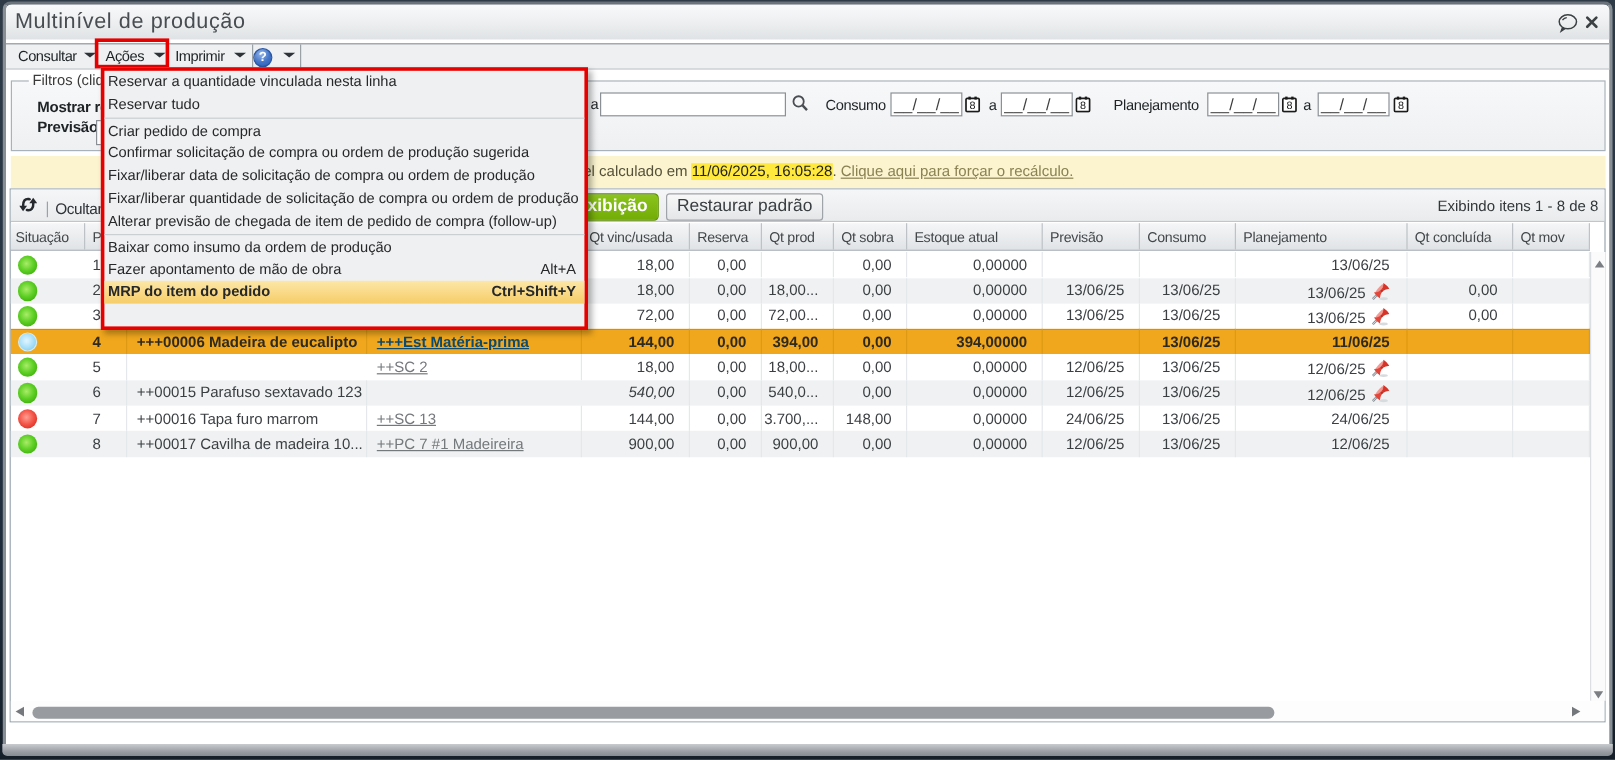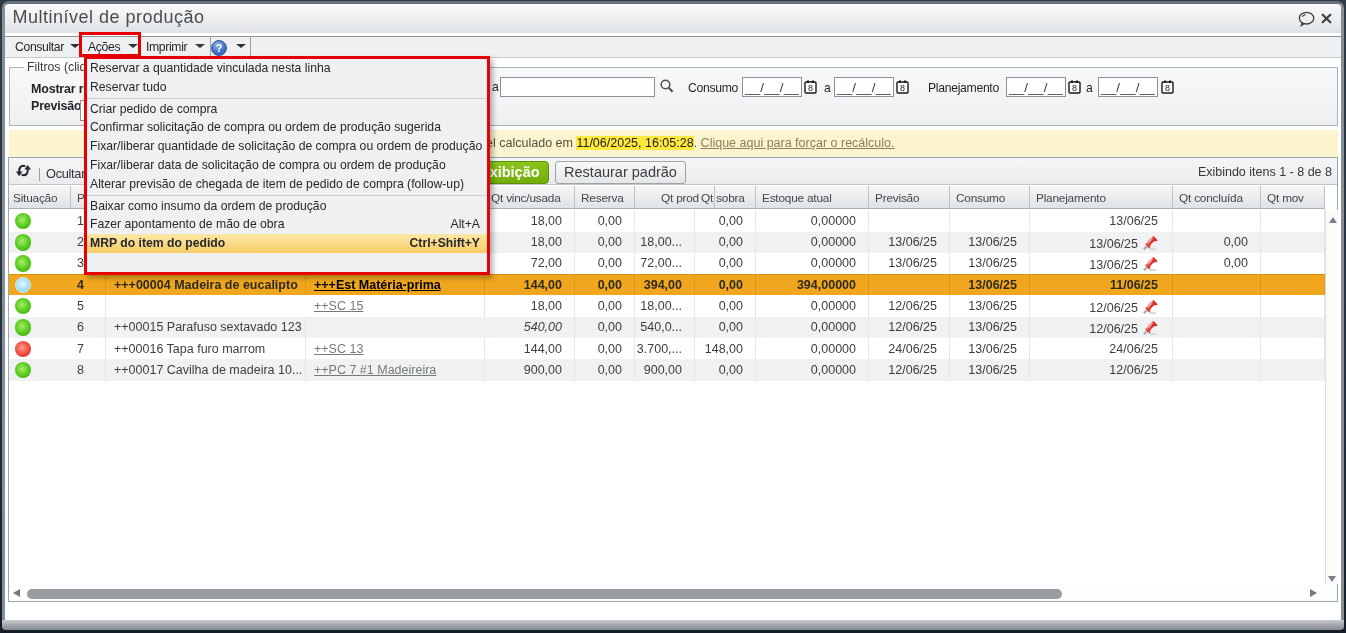--- a/index.html
+++ b/index.html
@@ -35,21 +35,21 @@
 .grow.alt { background:#eff1f2; }
 .grow.sel { background:#f0a71d; box-shadow:inset 0 1px 0 #d98f00; font-weight:bold; }
 .gcell { position:absolute; top:0; height:21.3px; border-right:1px solid #e4e8eb; font-size:12.5px; color:#3b3f42; padding-top:3.5px; }
 .grow.sel .gcell { border-right-color:#dd9a12; color:#2e2a20; }
 .numr { text-align:right; padding-right:12px; }
 .dot { position:absolute; left:5.6px; top:2.6px; width:16.5px; height:16.5px; border-radius:50%; }
 .dgreen { background:radial-gradient(circle at 44% 42%, #a9ec68, #5fd026 45%, #41b30d 78%, #359f07); }
 .dred { background:radial-gradient(circle at 44% 42%, #ff9e92, #f25345 48%, #dd2f24 80%, #cc2318); }
 .dblue { background:radial-gradient(circle at 44% 42%, #e2f6ff, #a5def8 55%, #84ccee 85%, #79c4e8); border:1px solid #cfecfa; }
 .glink { color:#75797c; text-decoration:underline; }
-.grow.sel .glink { color:#000000; }
+.grow.sel .glink { color:#0c4a6e; }
 #vscroll { position:absolute; left:1316px; top:51.5px; width:13px; height:374.5px; background:#fbfbfc; border-left:1px solid #dcdfe1; }
 #hscroll { position:absolute; left:0; top:426px; width:1328px; height:17px; background:#fdfdfd; }
 #hthumb { position:absolute; left:18px; top:5px; width:1035px; height:9.5px; background:#989ca0; border-radius:5px; }
 .tri { position:absolute; width:0; height:0; }
 #redbox1 { position:absolute; left:79px; top:32px; width:62px; height:25px; border:3px solid #e60000; }
 #menu { position:absolute; left:84px; top:56px; width:406px; height:219px; border:3px solid #e60000; background:#eff0f1; box-shadow:3px 3px 5px rgba(0,0,0,0.3); }
 .mi { position:relative; height:18.8px; font-size:12.2px; color:#26282a; padding:2px 7px 0 3px; white-space:nowrap; }
 .mi .sc { float:right; letter-spacing:0; }
 .mi.hl { background:linear-gradient(180deg,#fce7a6,#f6cd68); font-weight:bold; }
 .mi.hl .sc { font-weight:bold; }
@@ -143,21 +143,21 @@
   <div id="exib">Exibindo itens 1 - 8 de 8</div>
   <div id="greenbtn">Salvar exibição</div>
   <div class="tbtn" style="left:546px;top:3px;width:131px;line-height:21px">Restaurar padrão</div>
   <div id="ghead">
   <div class="hcell" style="left:0px;width:62px;padding-left:4px">Situação</div>
   <div class="hcell" style="left:62px;width:35px;">Pos</div>
   <div class="hcell" style="left:97px;width:200px;">Item</div>
   <div class="hcell" style="left:297px;width:179px;">Origem</div>
   <div class="hcell" style="left:476px;width:90px;">Qt vinc/usada</div>
   <div class="hcell" style="left:566px;width:60px;">Reserva</div>
-  <div class="hcell" style="left:626px;width:60px;margin-left:20px;">Qt prod</div>
+  <div class="hcell" style="left:626px;width:60px;">Qt prod</div>
   <div class="hcell" style="left:686px;width:61px;">Qt sobra</div>
   <div class="hcell" style="left:747px;width:113px;">Estoque atual</div>
   <div class="hcell" style="left:860px;width:81px;">Previsão</div>
   <div class="hcell" style="left:941px;width:80px;">Consumo</div>
   <div class="hcell" style="left:1021px;width:143px;">Planejamento</div>
   <div class="hcell" style="left:1164px;width:88px;">Qt concluída</div>
   <div class="hcell" style="left:1252px;width:64px;">Qt mov</div>
   </div>
   <div id="gbody">
   <div class="grow " style="top:52.2px">
@@ -224,37 +224,37 @@
                 <rect x="-1.1" y="-1.15" width="2.2" height="2.3" fill="#c22d22"></rect>
                 <path d="M-5.2 -2.8 Q-3 -1 -0.9 -0.7 L0.9 -0.7 Q3 -1 5.2 -2.8 Q2 -4.2 -5.2 -2.8 Z" fill="#ef7a70" opacity="0.75"></path>
               </g>
             </svg></div>
           <div class="gcell numr" style="left:1164px;width:88px;">0,00</div>
           <div class="gcell numr" style="left:1252px;width:64px;"></div>
         </div>
   <div class="grow sel" style="top:116.10000000000001px">
           <div class="dot dblue"></div>
           <div class="gcell " style="left:62px;width:35px;padding-left:6px">4</div>
-          <div class="gcell " style="left:97px;width:200px;padding-left:8px;white-space:nowrap;overflow:hidden">+++00004 Madeira de eucalipto</div>
+          <div class="gcell " style="left:97px;width:200px;padding-left:8px;white-space:nowrap;overflow:hidden">+++00006 Madeira de eucalipto</div>
           <div class="gcell " style="left:297px;width:179px;padding-left:8px;white-space:nowrap"><span class="glink">+++Est Matéria-prima</span></div>
           <div class="gcell numr" style="left:476px;width:90px;">144,00</div>
           <div class="gcell numr" style="left:566px;width:60px;">0,00</div>
           <div class="gcell numr" style="left:626px;width:60px;">394,00</div>
           <div class="gcell numr" style="left:686px;width:61px;">0,00</div>
           <div class="gcell numr" style="left:747px;width:113px;">394,00000</div>
           <div class="gcell numr" style="left:860px;width:81px;"></div>
           <div class="gcell numr" style="left:941px;width:80px;">13/06/25</div>
           <div class="gcell numr" style="left:1021px;width:143px;padding-right:14px">11/06/25</div>
           <div class="gcell numr" style="left:1164px;width:88px;"></div>
           <div class="gcell numr" style="left:1252px;width:64px;"></div>
         </div>
   <div class="grow " style="top:137.4px">
           <div class="dot dgreen"></div>
           <div class="gcell " style="left:62px;width:35px;padding-left:6px">5</div>
-          <div class="gcell " style="left:297px;width:179px;padding-left:8px;white-space:nowrap"><span class="glink">++SC 15</span></div>
+          <div class="gcell " style="left:297px;width:179px;padding-left:8px;white-space:nowrap"><span class="glink">++SC 2</span></div>
           <div class="gcell numr" style="left:476px;width:90px;">18,00</div>
           <div class="gcell numr" style="left:566px;width:60px;">0,00</div>
           <div class="gcell numr" style="left:626px;width:60px;">18,00...</div>
           <div class="gcell numr" style="left:686px;width:61px;">0,00</div>
           <div class="gcell numr" style="left:747px;width:113px;">0,00000</div>
           <div class="gcell numr" style="left:860px;width:81px;">12/06/25</div>
           <div class="gcell numr" style="left:941px;width:80px;">13/06/25</div>
           <div class="gcell numr" style="left:1021px;width:143px;padding-right:14px">12/06/25<svg style="vertical-align:-3px;margin-left:4px" width="16" height="16" viewBox="0 0 16 16">
               <ellipse cx="11" cy="14" rx="3.5" ry="1.2" fill="#d8dbdd"></ellipse>
               <path d="M2 14.2 L6.6 9.6" stroke="#8a9096" stroke-width="2"></path>
@@ -337,21 +337,21 @@
     <div class="tri" style="left:1301px;top:4.5px;border-top:4.5px solid transparent;border-bottom:4.5px solid transparent;border-left:7px solid #74787c"></div>
   </div>
 </div>
 <div id="redbox1"></div>
 <div id="menu">
   <div class="mi ">Reservar a quantidade vinculada nesta linha</div>
   <div class="mi ">Reservar tudo</div>
   <div class="msepline"></div>
   <div class="mi ">Criar pedido de compra</div>
   <div class="mi ">Confirmar solicitação de compra ou ordem de produção sugerida</div>
+  <div class="mi ">Fixar/liberar data de solicitação de compra ou ordem de produção</div>
   <div class="mi ">Fixar/liberar quantidade de solicitação de compra ou ordem de produção</div>
-  <div class="mi ">Fixar/liberar data de solicitação de compra ou ordem de produção</div>
   <div class="mi ">Alterar previsão de chegada de item de pedido de compra (follow-up)</div>
   <div class="msepline"></div>
   <div class="mi ">Baixar como insumo da ordem de produção</div>
   <div class="mi "><span class="sc">Alt+A</span>Fazer apontamento de mão de obra</div>
   <div class="mi hl"><span class="sc">Ctrl+Shift+Y</span>MRP do item do pedido</div>
 </div>
 </div>
 
 </body></html>

